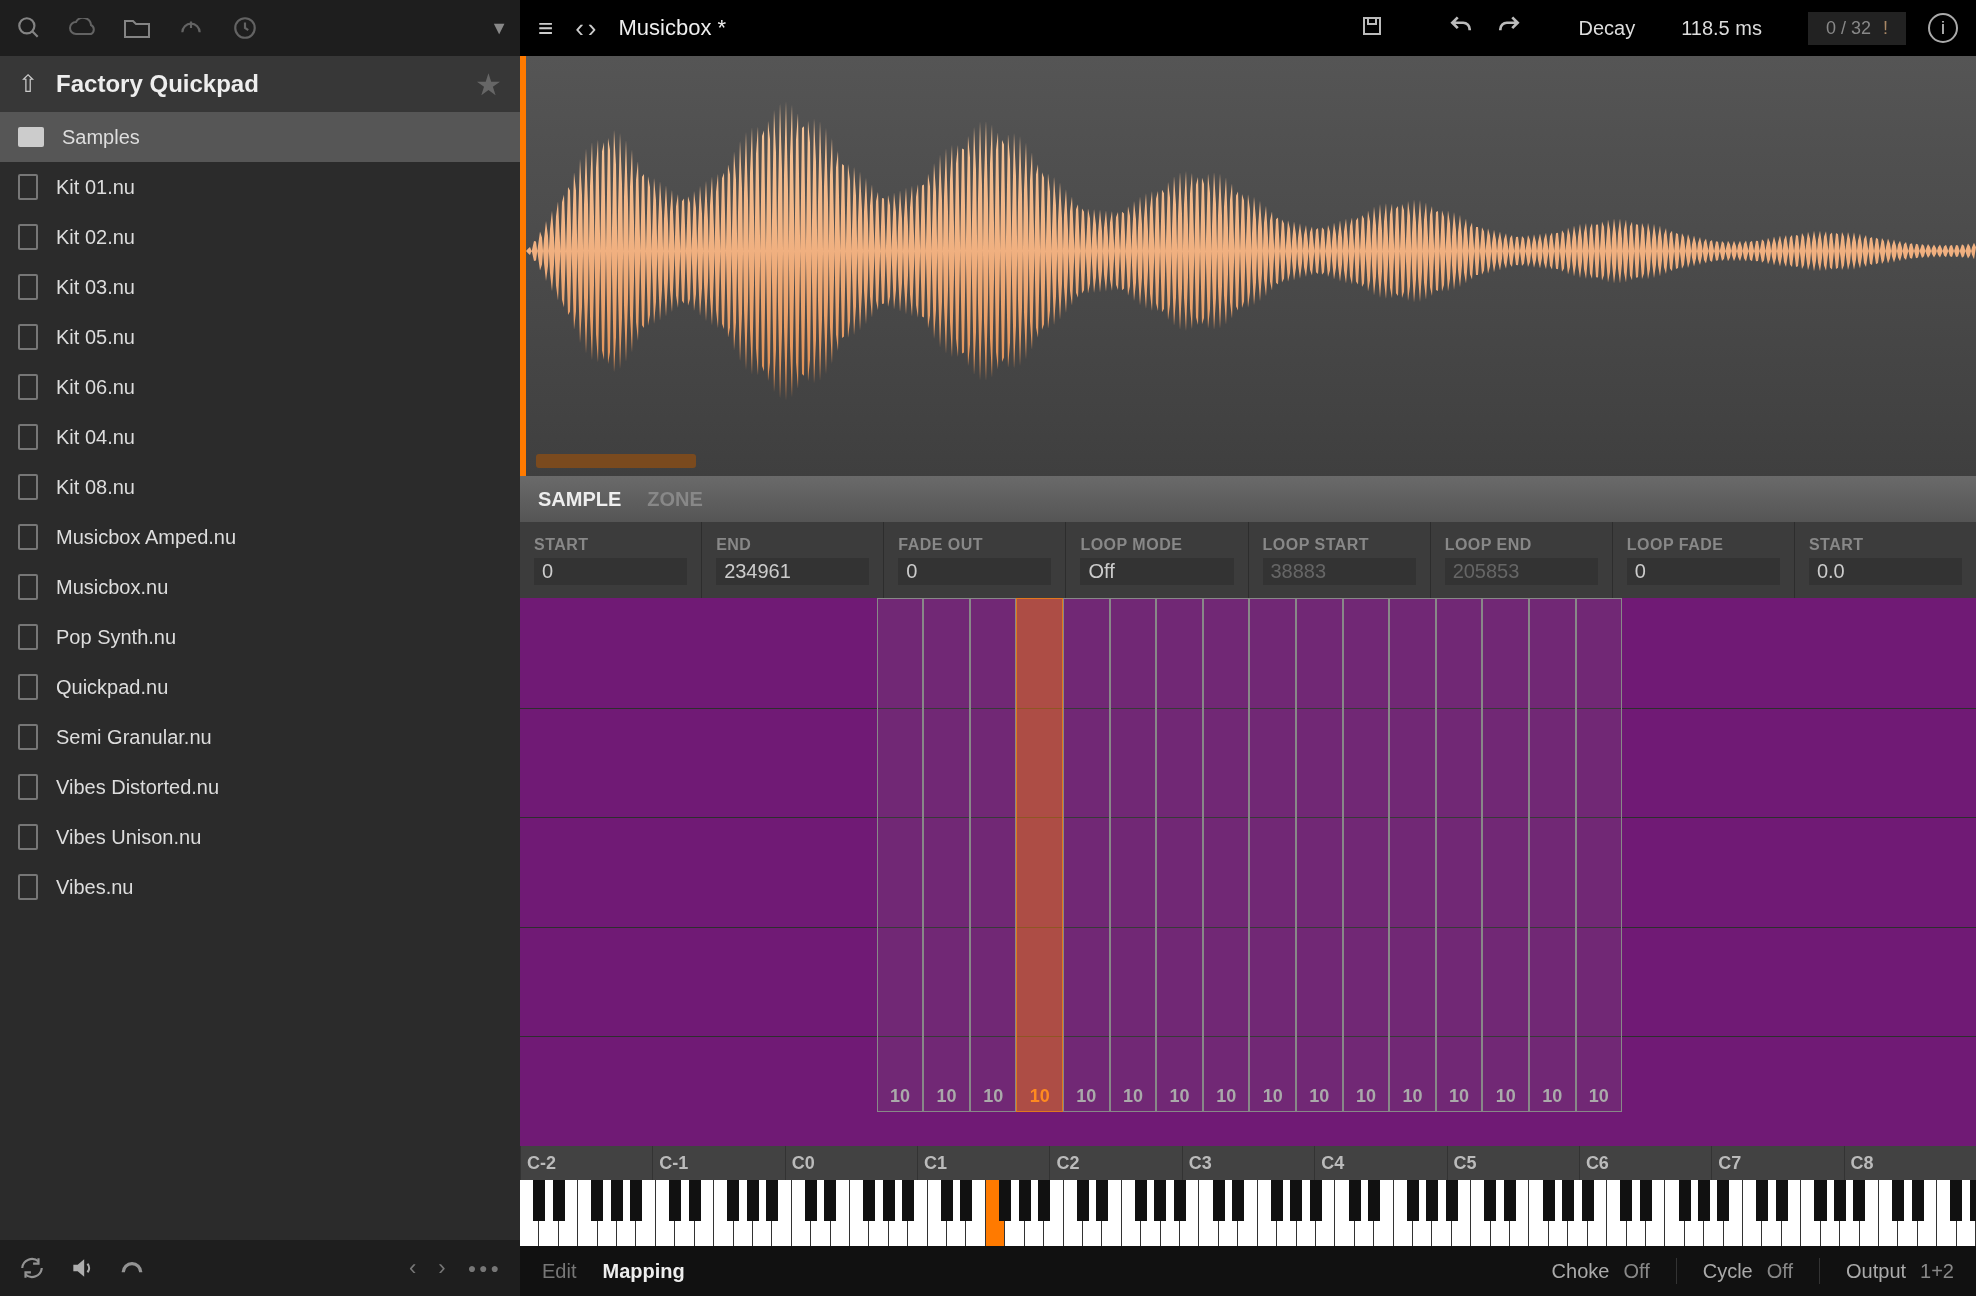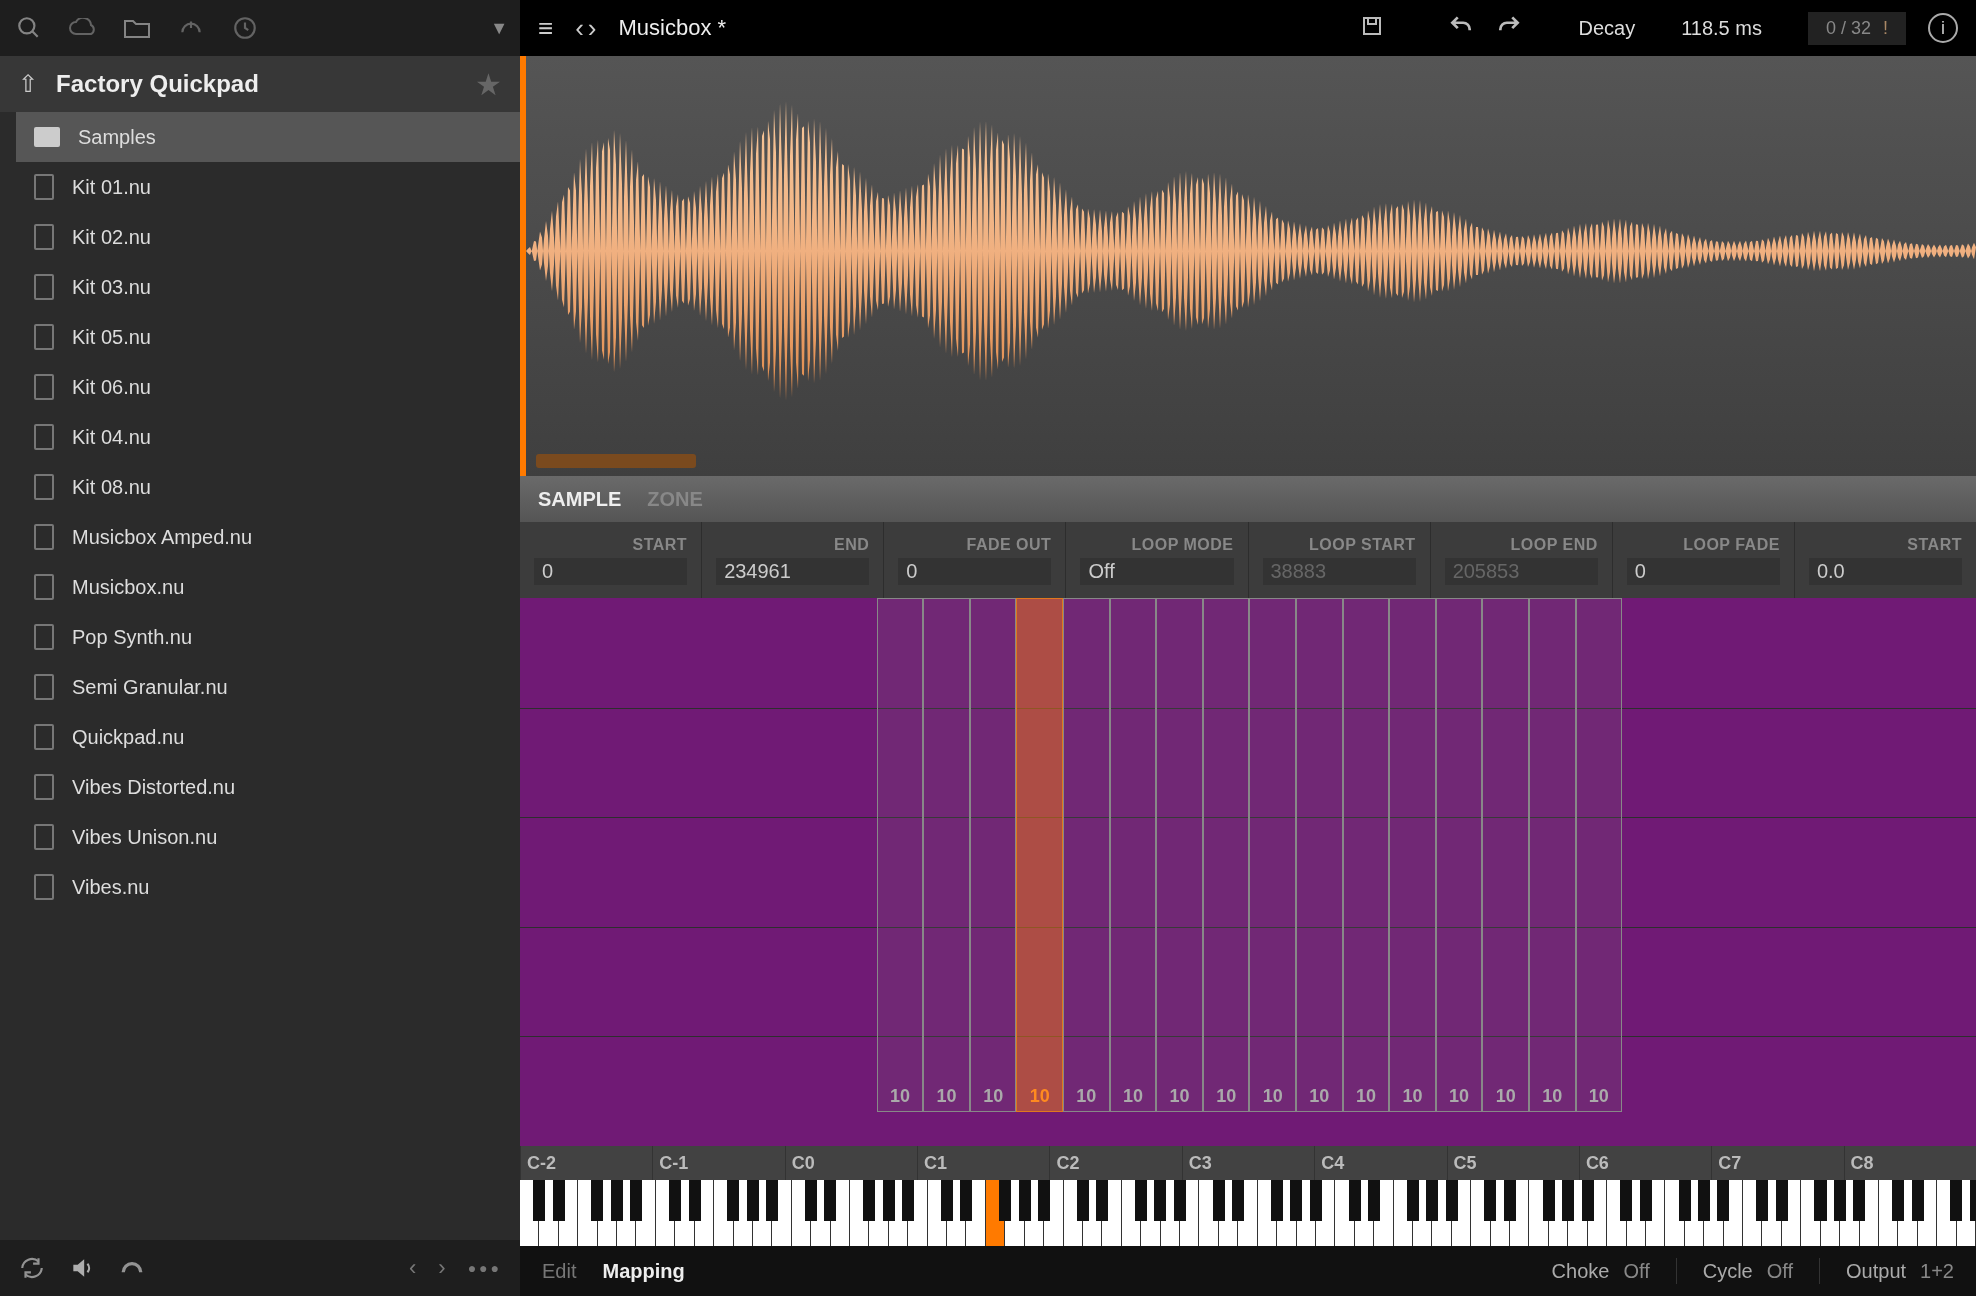--- a/index.html
+++ b/index.html
@@ -9,21 +9,21 @@
 
 .sidebar { width:520px; height:100%; background:#2b2b2b; display:flex; flex-direction:column; }
 .sb-top { height:56px; background:#1e1e1e; display:flex; align-items:center; padding:0 12px; gap:20px; }
 .sb-top .ic { width:34px; height:34px; display:flex; align-items:center; justify-content:center; opacity:.65; }
 .sb-top .spacer { flex:1; }
 .sb-top .chev { font-size:18px; color:#888; }
 .sb-header { height:56px; display:flex; align-items:center; padding:0 18px; gap:18px; background:#373737; }
 .sb-header .up { font-size:24px; color:#ccc; }
 .sb-header .title { font-size:24px; font-weight:bold; color:#eee; flex:1; }
 .sb-header .star { font-size:30px; color:#666; }
-.sb-list { flex:1; overflow:auto;padding-left:16px; }
+.sb-list { flex:1; overflow:auto; }
 .sb-item { height:50px; display:flex; align-items:center; padding:0 18px; gap:18px; font-size:20px; color:#ddd; }
 .sb-item.folder { background:#565656; }
 .sb-item.folder .fic { width:26px; height:20px; background:#ccc; border-radius:2px; }
 .sb-item.file .fic { width:20px; height:26px; border:2px solid #777; border-radius:2px; }
 .sb-bottom { height:56px; background:#1e1e1e; display:flex; align-items:center; padding:0 18px; gap:22px; }
 .sb-bottom .ic { width:28px; height:28px; opacity:.75; display:flex; align-items:center; justify-content:center; }
 .sb-bottom .spacer{flex:1;}
 .sb-bottom .nav { font-size:22px; color:#777; }
 
 
@@ -41,21 +41,21 @@
 .wave { height:420px; position:relative; background:linear-gradient(#555 0%,#3f3f3f 100%); border-left:6px solid #ff7a00; }
 .wave svg{position:absolute; inset:0; width:100%; height:100%;}
 .wave-scroll{position:absolute;left:10px;bottom:8px;width:160px;height:14px;background:#7a4a1e;border-radius:3px;}
 
 .tabs{height:46px;background:linear-gradient(#6a6a6a,#555);display:flex;align-items:center;padding:0 18px;gap:26px;font-size:20px;font-weight:bold;}
 .tabs .t{color:#888;} .tabs .t.active{color:#eee;}
 
 .params{height:76px;background:#3c3c3c;display:flex;}
 .pcol{flex:1;border-right:1px solid #2d2d2d;padding:8px 14px;display:flex;flex-direction:column;justify-content:center;}
 .pcol:last-child{border-right:none;}
-.pcol .lbl{font-size:16px;color:#888;font-weight:bold;letter-spacing:.5px;text-align:right;}
+.pcol .lbl{font-size:16px;color:#888;font-weight:bold;letter-spacing:.5px;}
 .pcol .val{font-size:20px;color:#ccc;margin-top:4px;background:#333;padding:2px 8px;}
 .pcol.dim .val{color:#666;}
 
 .zones{flex:1;position:relative;background:#701a75;}
 .zgrid{position:absolute;inset:0;}
 .zgrid .hline{position:absolute;left:0;right:0;height:1px;background:#2e2e2e;}
 .zone{position:absolute;top:0;bottom:34px;border:1px solid #888;background:rgba(120,120,120,.15);}
 .zone.sel{background:rgba(224,120,30,.55);border-color:#e0781e;}
 .zone .num{position:absolute;bottom:4px;left:0;right:0;text-align:center;font-size:18px;color:#aaa;font-weight:bold;}
 .zone.sel .num{color:#ff8a20;}
@@ -159,25 +159,25 @@
           <div class="sb-item file">
             <div class="fic"></div>
             <span>Musicbox.nu</span>
           </div>
           <div class="sb-item file">
             <div class="fic"></div>
             <span>Pop Synth.nu</span>
           </div>
           <div class="sb-item file">
             <div class="fic"></div>
+            <span>Quickpad.nu</span>
+          </div>
+          <div class="sb-item file">
+            <div class="fic"></div>
             <span>Semi Granular.nu</span>
-          </div>
-          <div class="sb-item file">
-            <div class="fic"></div>
-            <span>Quickpad.nu</span>
           </div>
           <div class="sb-item file">
             <div class="fic"></div>
             <span>Vibes Distorted.nu</span>
           </div>
           <div class="sb-item file">
             <div class="fic"></div>
             <span>Vibes Unison.nu</span>
           </div>
           <div class="sb-item file">

